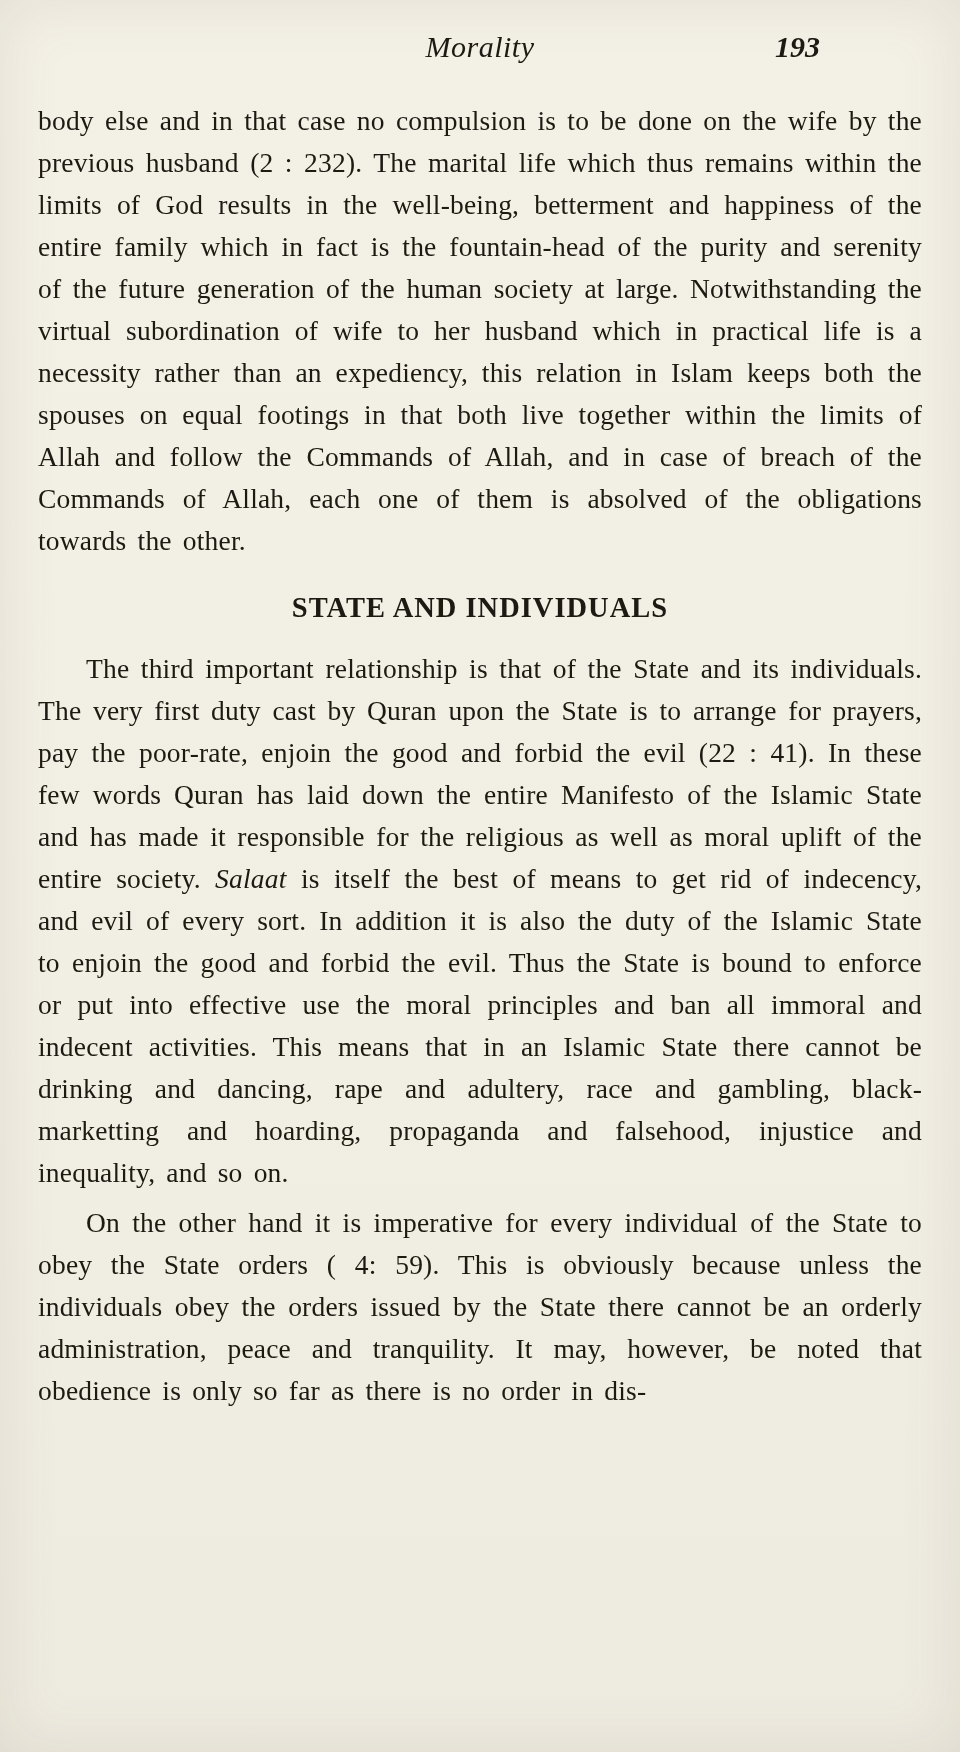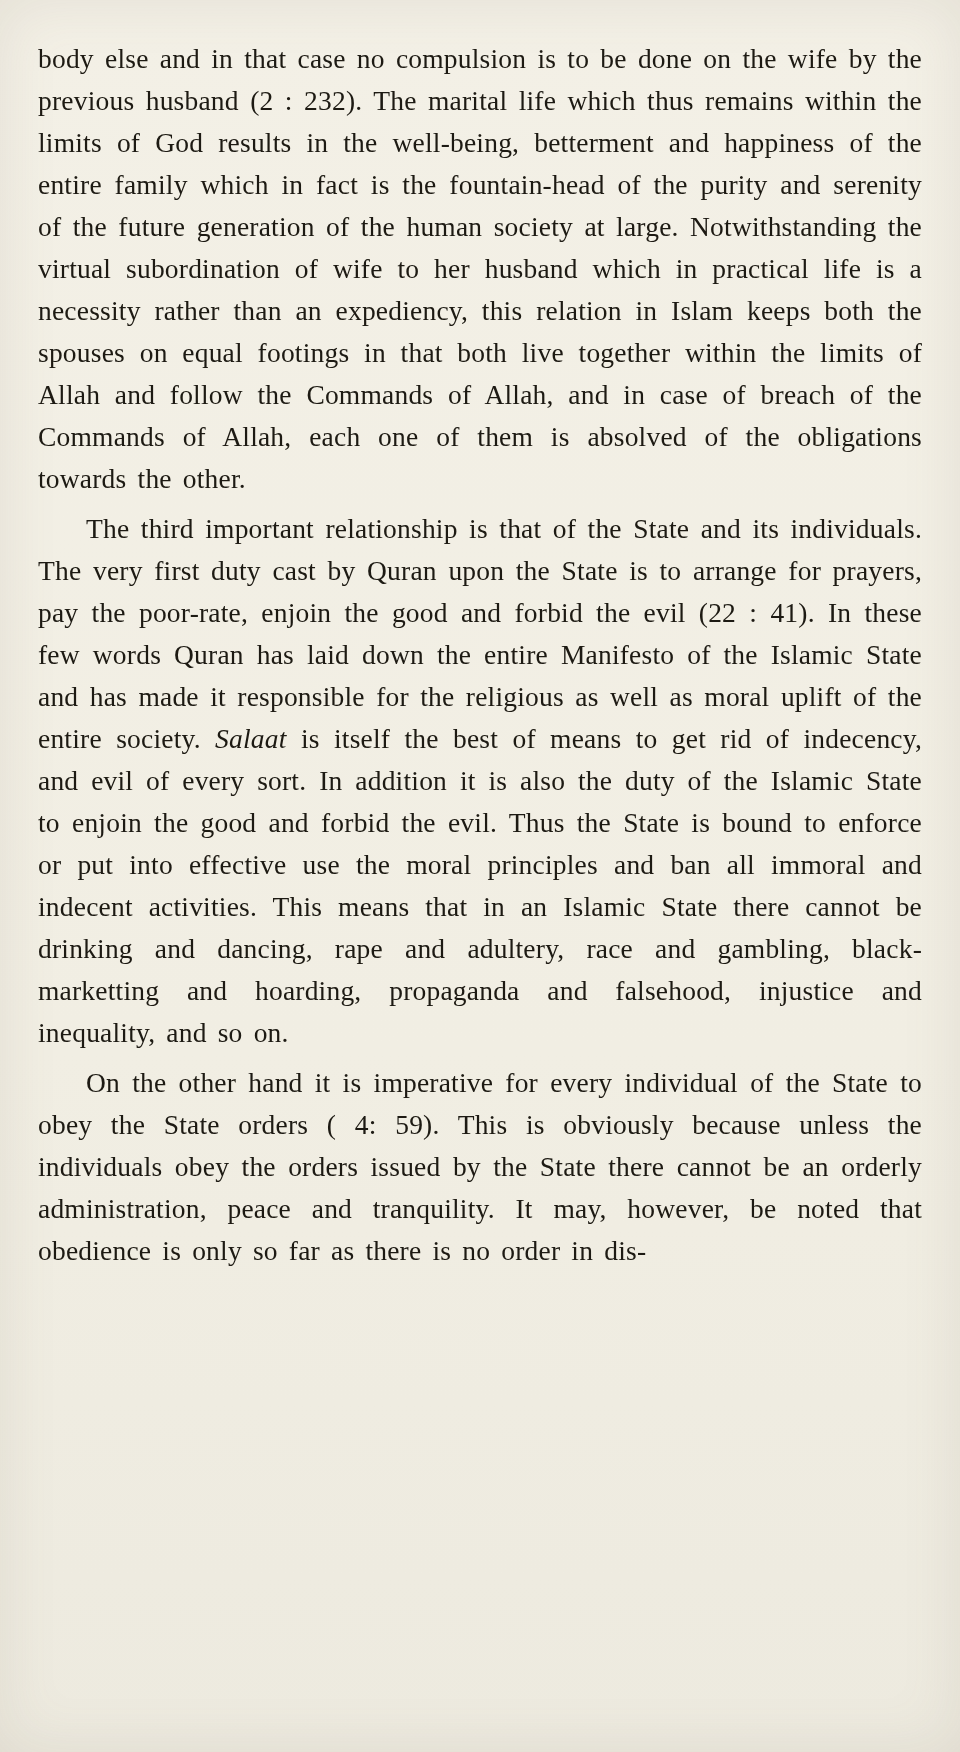--- a/index.html
+++ b/index.html
@@ -67,21 +67,26 @@
   }
   .italic-term {
     font-style: italic;
   }
 </style>
 </head>
 <body>
 
 <div class="page">
 
+  <div class="running-header">
+    <div class="running-title">Morality</div>
+    <div class="page-number">193</div>
+  </div>
 
   <p class="body-text">body else and in that case no compulsion is to be done on the wife by the previous husband (2 : 232). The marital life which thus remains within the limits of God results in the well-being, betterment and happiness of the entire family which in fact is the fountain-head of the purity and serenity of the future generation of the human society at large. Notwithstanding the virtual subordination of wife to her husband which in practical life is a necessity rather than an expediency, this relation in Islam keeps both the spouses on equal footings in that both live together within the limits of Allah and follow the Commands of Allah, and in case of breach of the Commands of Allah, each one of them is absolved of the obligations towards the other.</p>
 
+  <h2 class="section-heading">STATE AND INDIVIDUALS</h2>
 
   <p class="body-text indent"><span>The third important relationship is that of the State and its individuals. The very first duty cast by Quran upon the State is to arrange for prayers, pay the poor-rate, enjoin the good and forbid the evil (22 : 41). In these few words Quran has laid down the entire Manifesto of the Islamic State and has made it responsible for the religious as well as moral uplift of the entire society. </span><span class="italic-term">Salaat</span><span> is itself the best of means to get rid of indecency, and evil of every sort. In addition it is also the duty of the Islamic State to enjoin the good and forbid the evil. Thus the State is bound to enforce or put into effective use the moral principles and ban all immoral and indecent activities. This means that in an Islamic State there cannot be drinking and dancing, rape and adultery, race and gambling, black-marketting and hoarding, propaganda and falsehood, injustice and inequality, and so on.</span></p>
 
   <p class="body-text indent para-gap">On the other hand it is imperative for every individual of the State to obey the State orders ( 4: 59). This is obviously because unless the individuals obey the orders issued by the State there cannot be an orderly administration, peace and tranquility. It may, however, be noted that obedience is only so far as there is no order in dis-</p>
 
 </div>
 
 </body></html>

